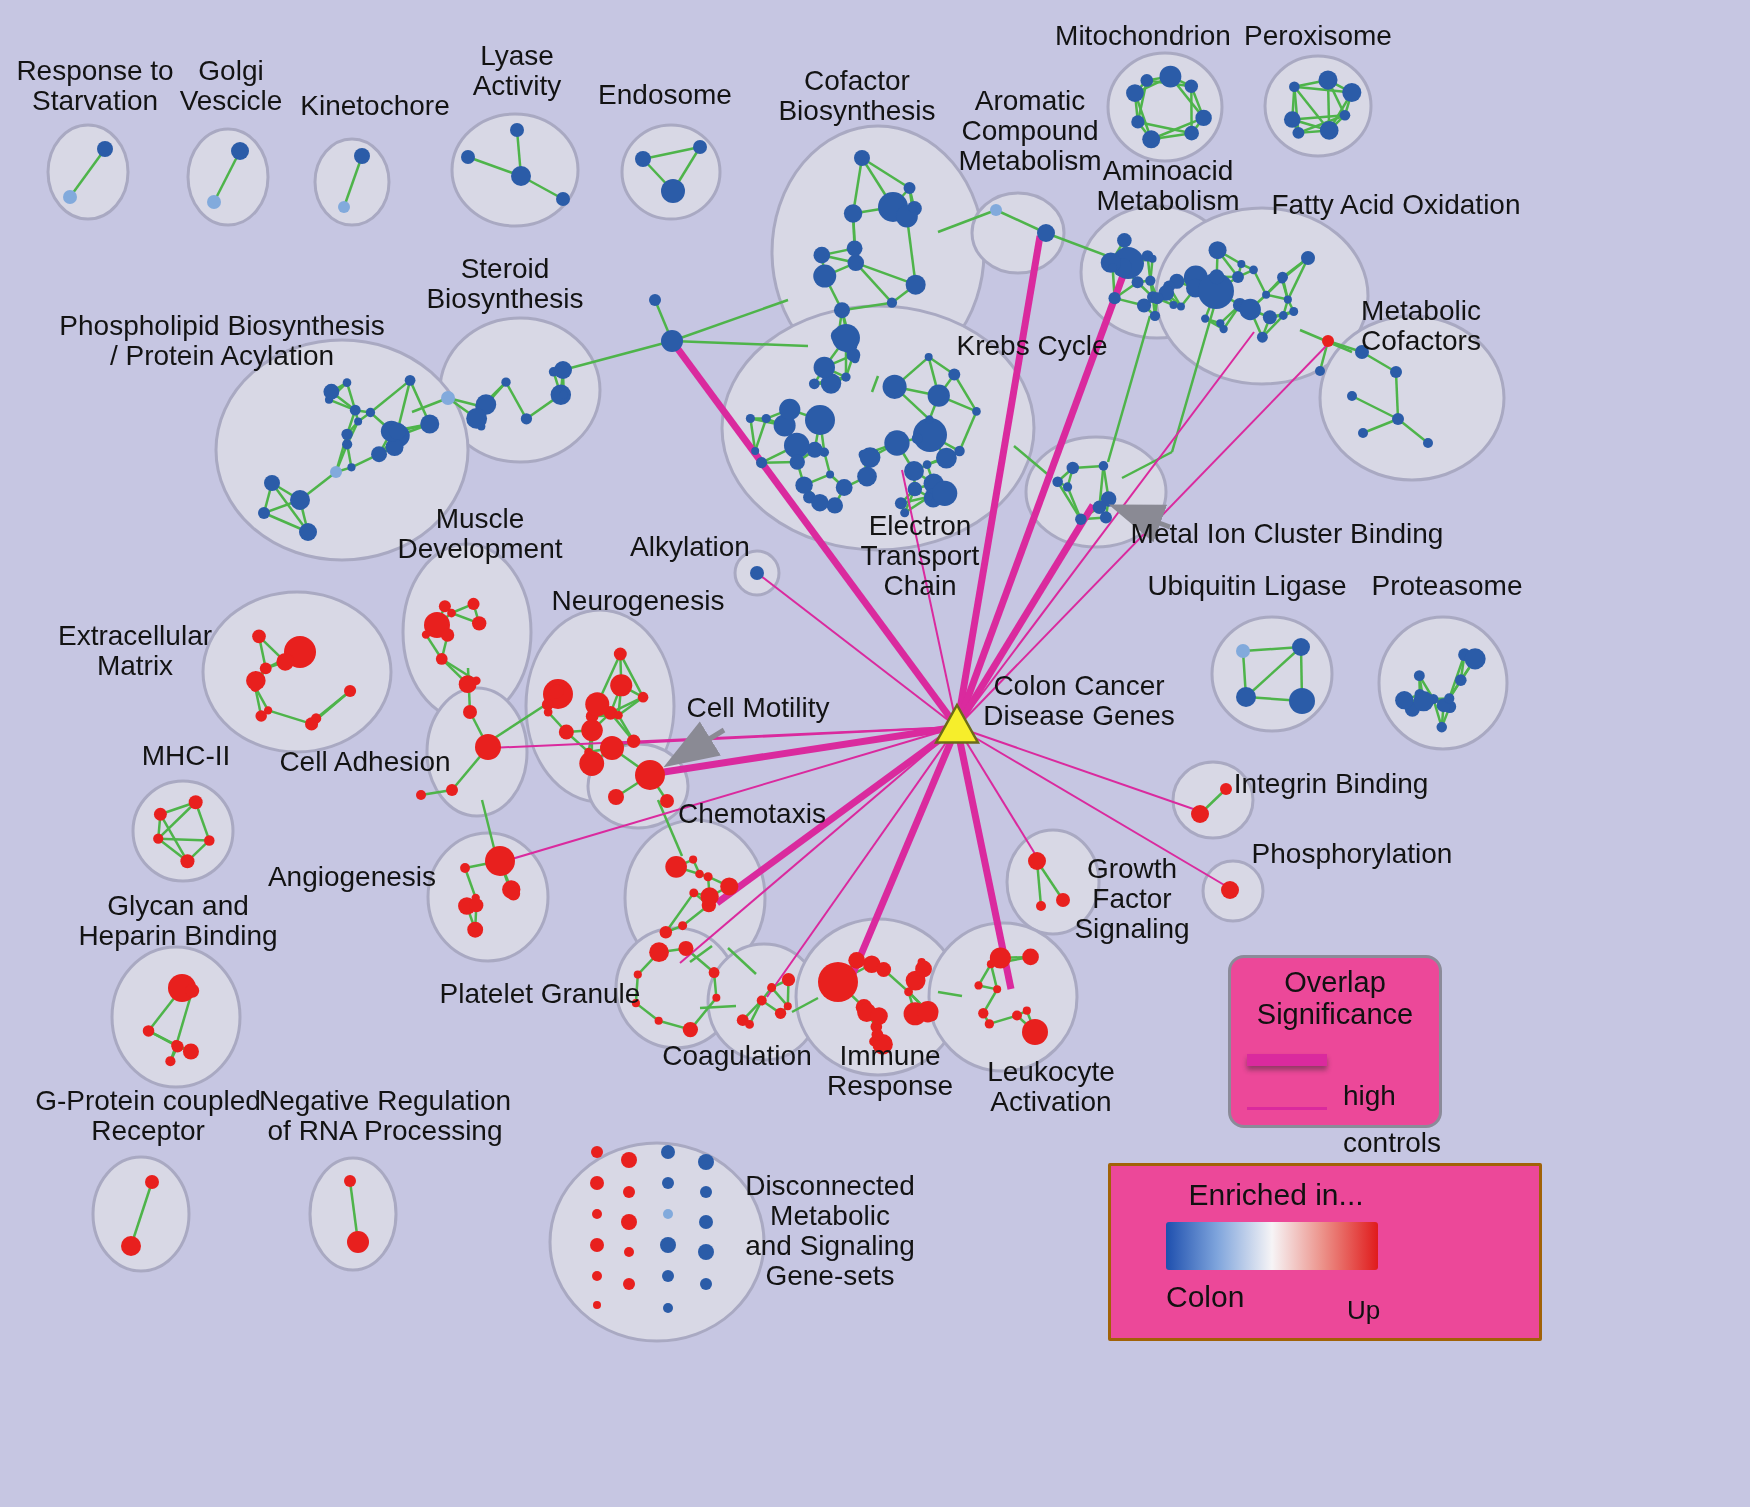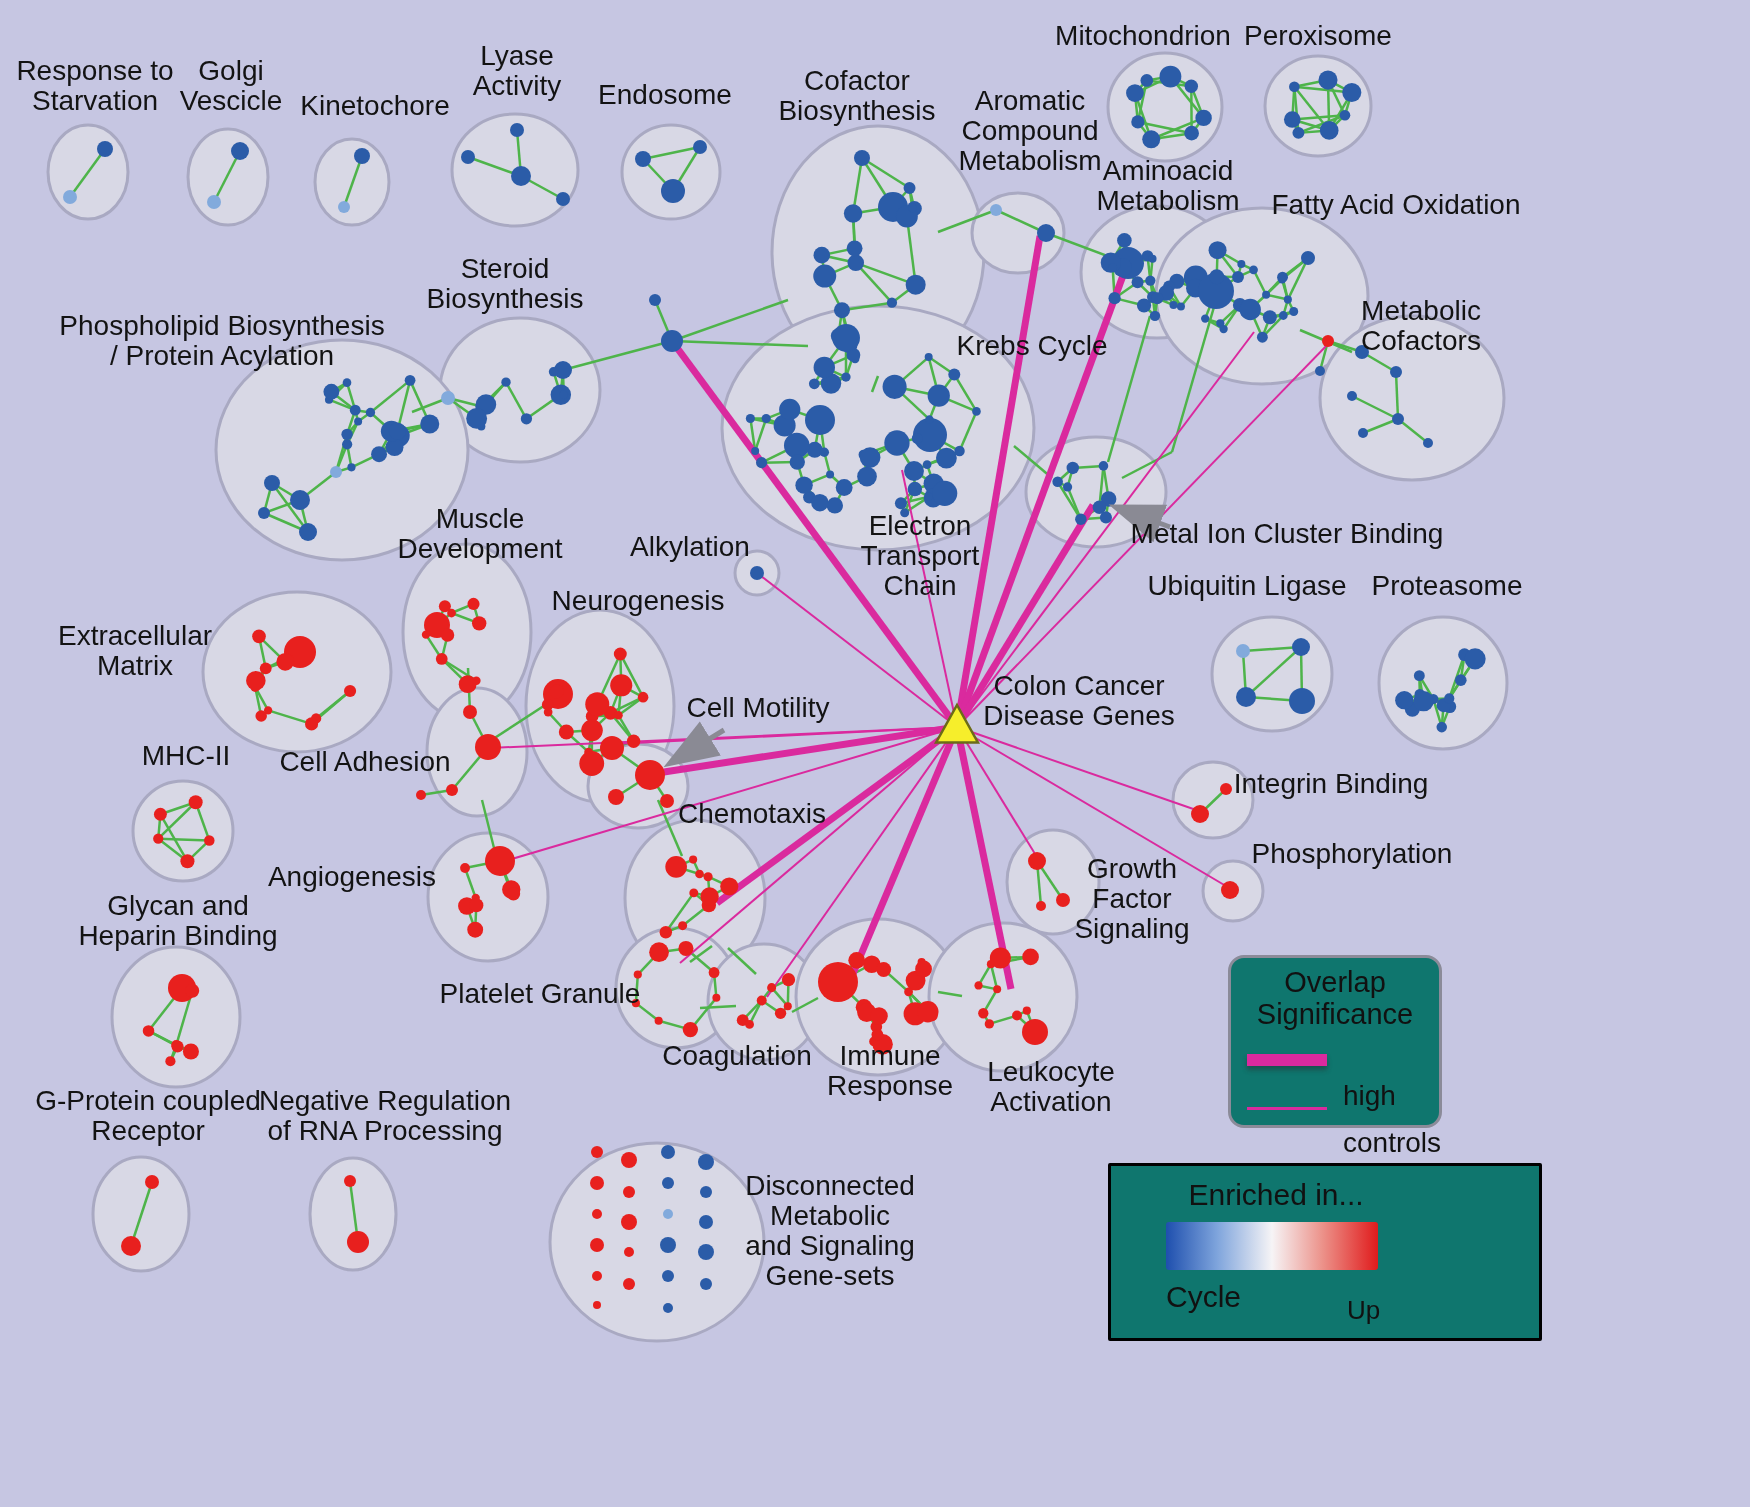--- a/index.html
+++ b/index.html
@@ -2,32 +2,32 @@
 <html><head>
 <meta charset="utf-8">
 <style>
   html,body{margin:0;padding:0;background:#ffffff;}
   .stage{position:relative;width:1750px;height:1507px;background:#c6c6e2;overflow:hidden;
          font-family:"Liberation Sans",sans-serif;}
   svg{position:absolute;left:0;top:0;}
   .clabel{font-family:"Liberation Sans",sans-serif;font-size:28px;fill:#131313;}
   .hublabel{font-family:"Liberation Sans",sans-serif;font-size:28px;fill:#131313;}
 
-  .panel{position:absolute;background:#0f766e;box-sizing:border-box;color:#111;}
+  .panel{position:absolute;background:#ec4899;box-sizing:border-box;color:#111;}
   .overlap{left:1228px;top:955px;width:214px;height:173px;border:3px solid #8b8b99;border-radius:16px;}
   .panel-title{position:absolute;left:0;top:8px;width:100%;text-align:center;
                font-size:29px;line-height:1.12;}
   .line-swatch{position:absolute;left:16px;width:80px;background:#da2a9e;display:block;}
   .swatch-high{top:96px;height:12px;box-shadow:0 4px 5px rgba(40,40,40,.45);}
   .swatch-moderate{top:149px;height:3px;}
   .legend-label{position:absolute;left:112px;font-size:28px;margin-top:36px;}
   .label-high{top:86px;}
   .label-moderate{top:133px;}
 
-  .enriched{left:1108px;top:1163px;width:434px;height:178px;border:3px solid #000000;border-radius:2px;}
+  .enriched{left:1108px;top:1163px;width:434px;height:178px;border:3px solid #a16207;border-radius:2px;}
   .enriched-title{position:absolute;left:0;top:12px;width:330px;text-align:center;font-size:30px;}
   .gradient-bar{position:absolute;left:55px;top:56px;width:212px;height:48px;border-radius:3px;
     background:linear-gradient(90deg,#1e4fae 0%,#7ea4dc 24%,#f6f4f6 50%,#ec9189 74%,#e01b1c 100%);}
   .down-label{position:absolute;left:55px;top:114px;font-size:30px;}
   .up-label{position:absolute;left:236px;top:129px;font-size:26px;}
   .enriched-note{position:absolute;left:284px;top:44px;width:150px;text-align:center;
                  font-size:28px;line-height:1.16;}
 </style>
 </head>
 <body>
@@ -1059,16 +1059,16 @@
     <div class="panel-title">Overlap Significance</div>
     <span class="line-swatch swatch-high"></span>
     <span class="legend-label label-high">high</span>
     <span class="line-swatch swatch-moderate"></span>
     <span class="legend-label label-moderate">controls</span>
   </div>
 
   <div class="panel enriched">
     <div class="enriched-title">Enriched in...</div>
     <div class="gradient-bar"></div>
-    <span class="down-label">Cycle</span>
+    <span class="down-label">Colon</span>
     <span class="up-label">Up</span>
   </div>
 </div>
 
 </body></html>

